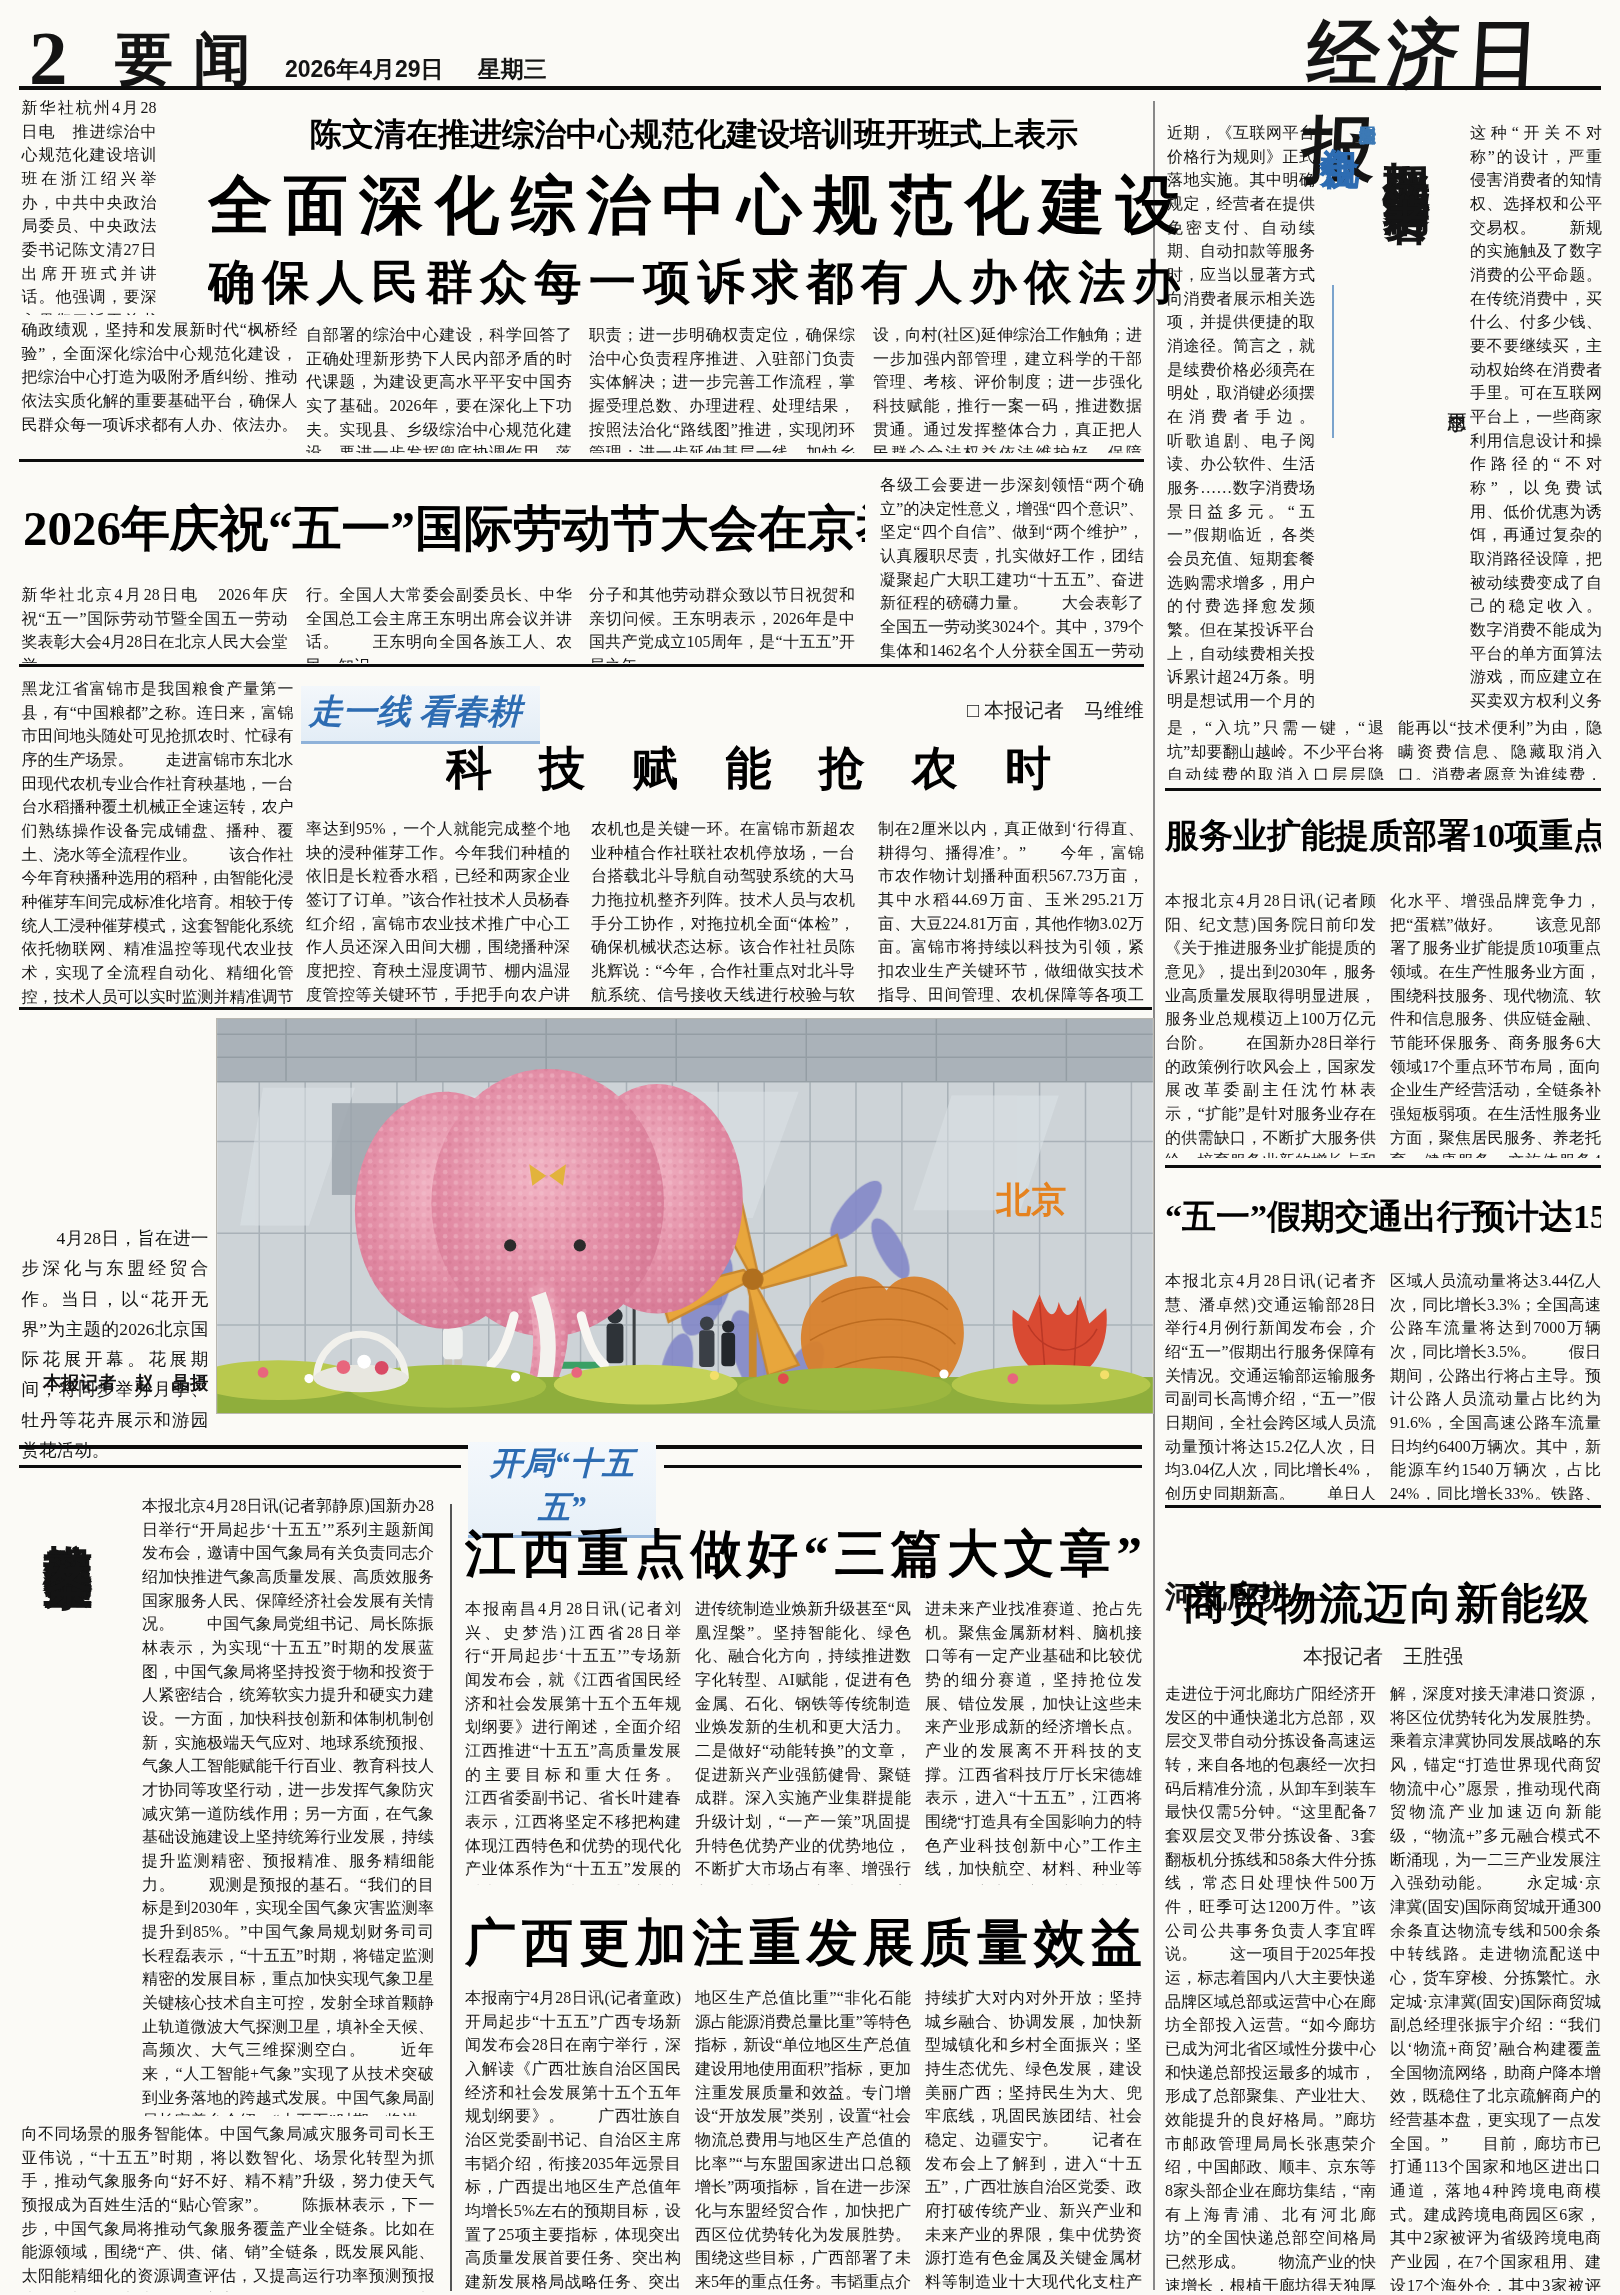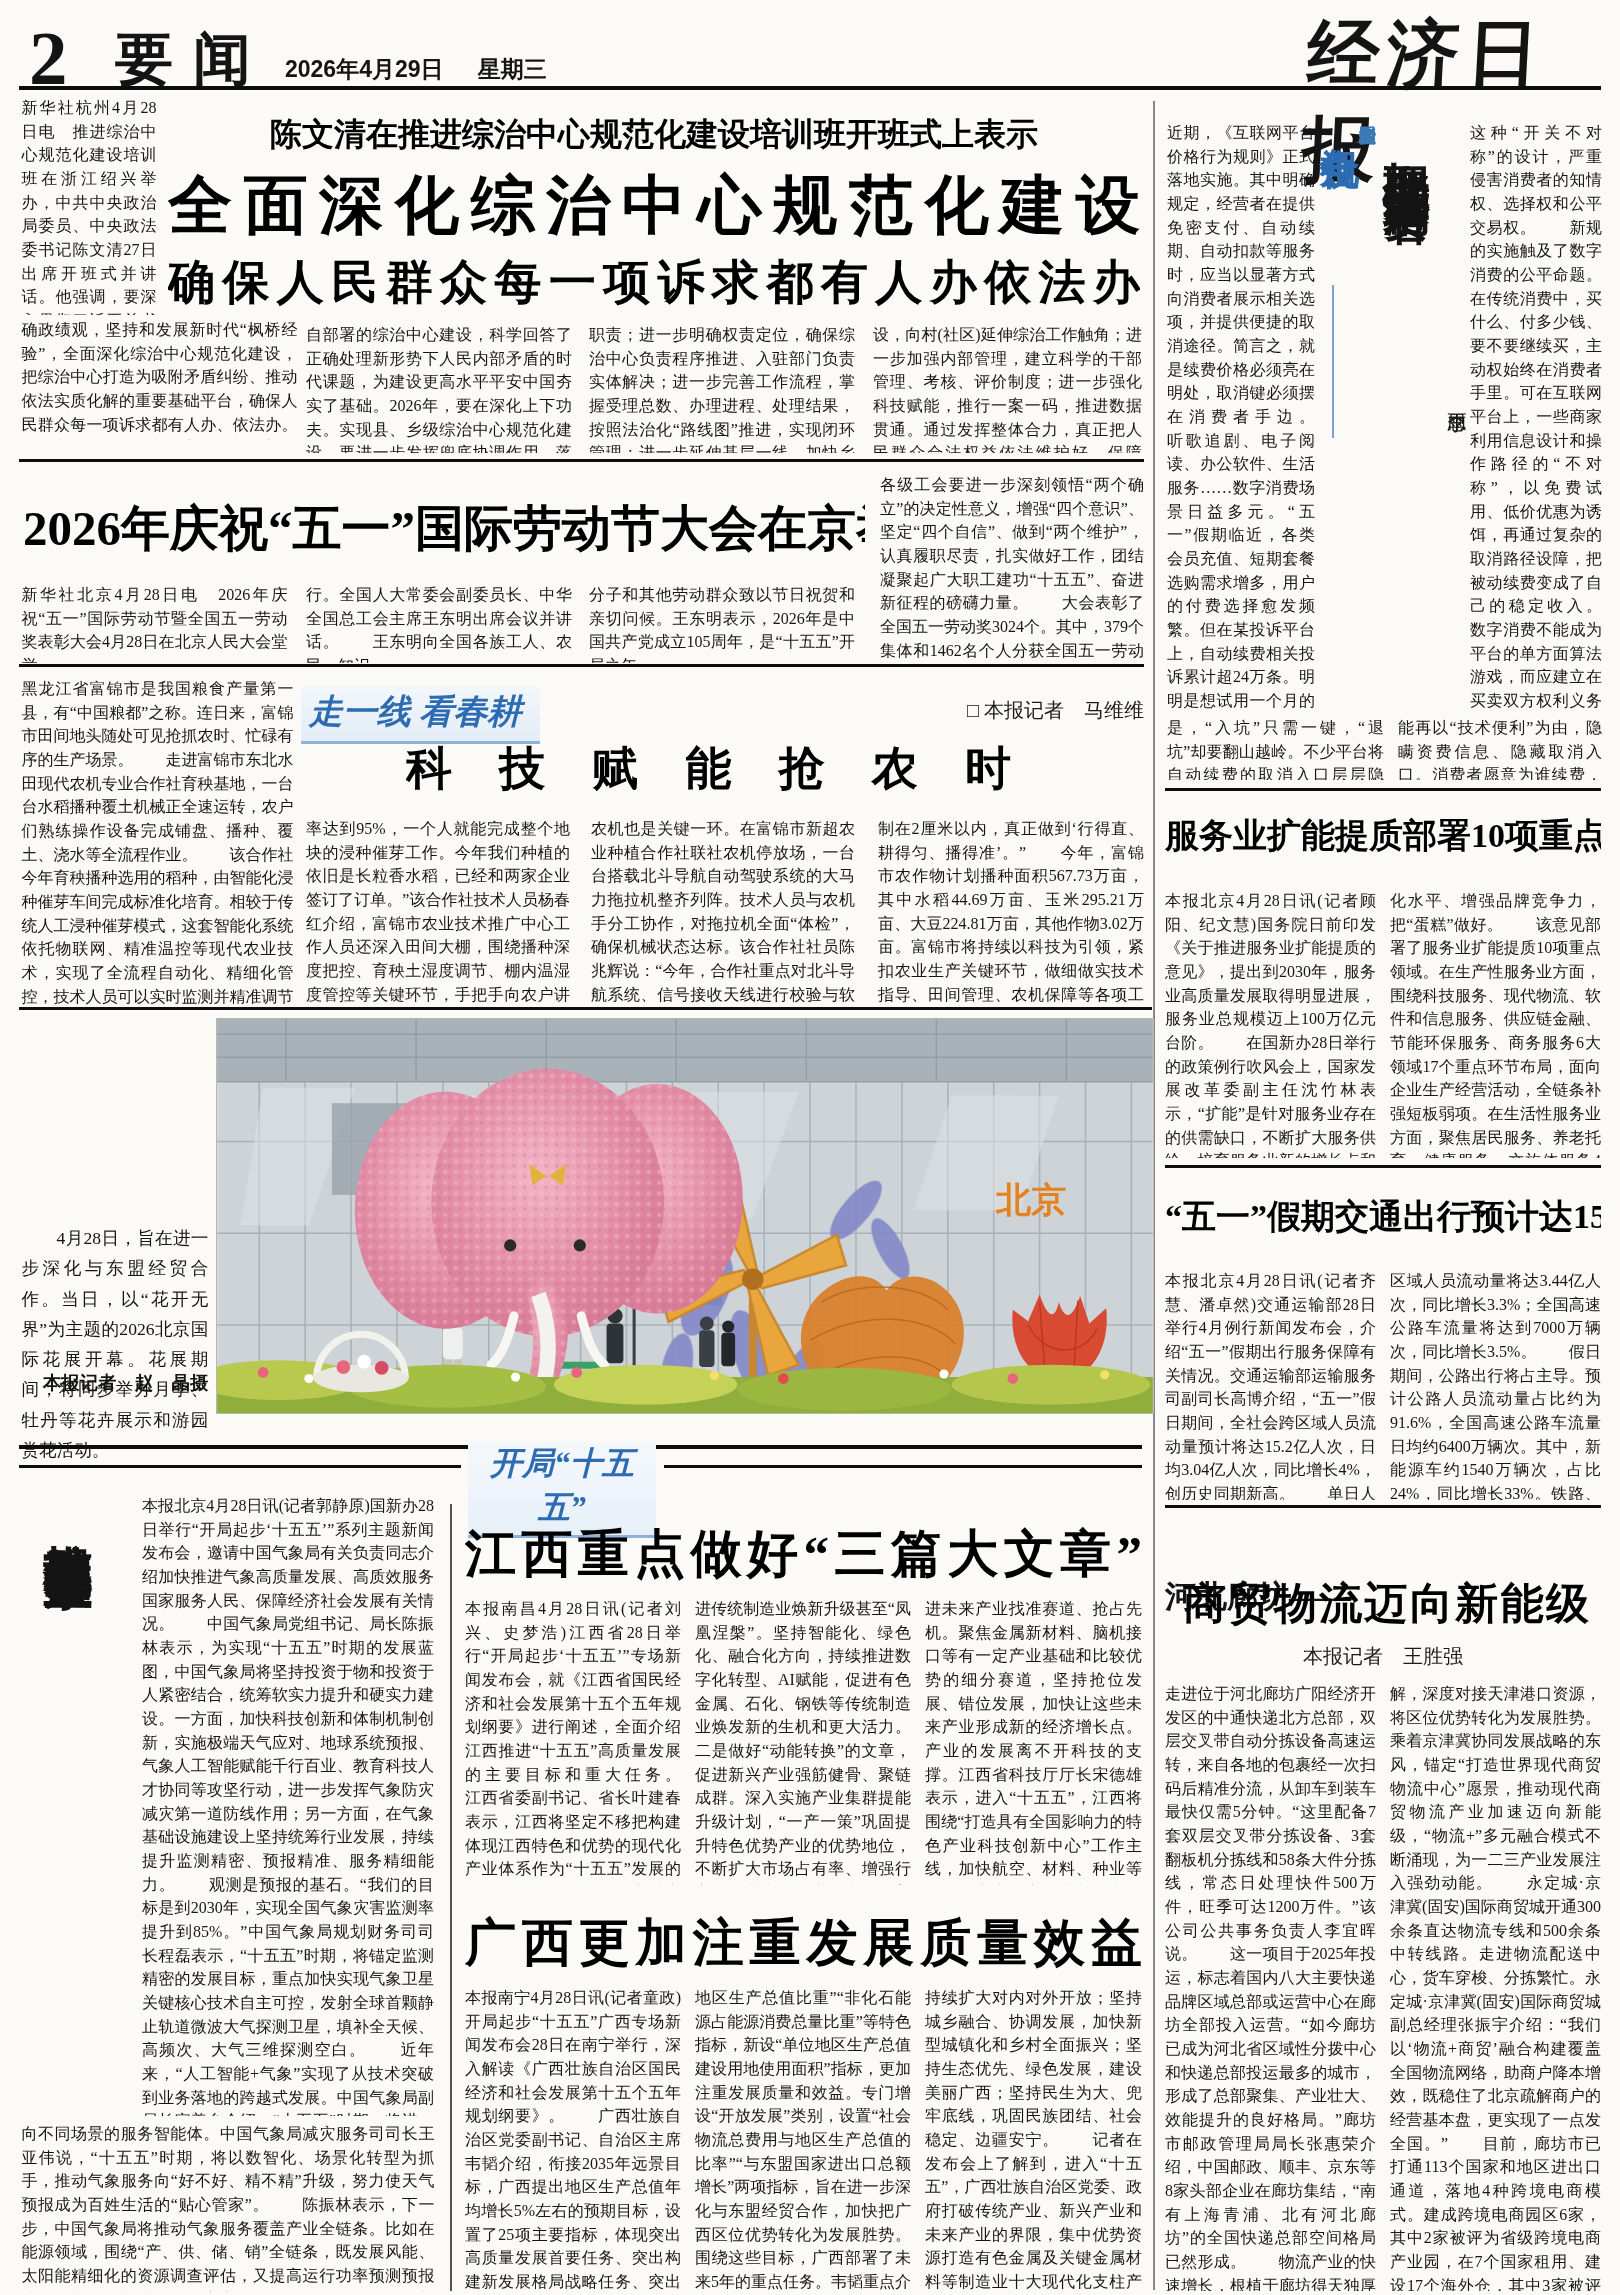--- a/index.html
+++ b/index.html
@@ -6,21 +6,21 @@
   #canvas{position:relative;width:1620px;height:2295px;background:#fbfaf6;overflow:hidden;
           font-family:"Liberation Serif",serif;color:#141414;}
   .abs{position:absolute;}
   .rule{position:absolute;background:#0d0d0d;}
   .vrule{position:absolute;background:#555;}
   .body-text{position:absolute;font-size:16px;line-height:1.48;text-align:justify;overflow:hidden;
              font-family:"Liberation Serif",serif;color:#161616;}
   .hl-serif{position:absolute;font-family:"Liberation Serif",serif;font-weight:bold;color:#000;
             text-align:justify;text-align-last:justify;overflow:hidden;white-space:nowrap;}
   .hl-sans{position:absolute;font-family:"Liberation Sans",sans-serif;font-weight:bold;color:#000;
-           text-align:justify;text-align-last:justify;overflow:hidden;white-space:nowrap;}
+           text-align:justify;text-align-last:justify;overflow:hidden;white-space:nowrap;margin-left:40px;}
   .center{text-align:center;text-align-last:center;}
   .vtext{writing-mode:vertical-rl;text-orientation:upright;}
   .blue{color:#2d6cb2;}
   .kai{font-family:"Liberation Serif",serif;}
   .byline{font-size:20px;color:#1a1a1a;}
   .caption{font-size:17.6px;line-height:1.72;text-align:justify;}
 </style>
 </head>
 <body>
 

